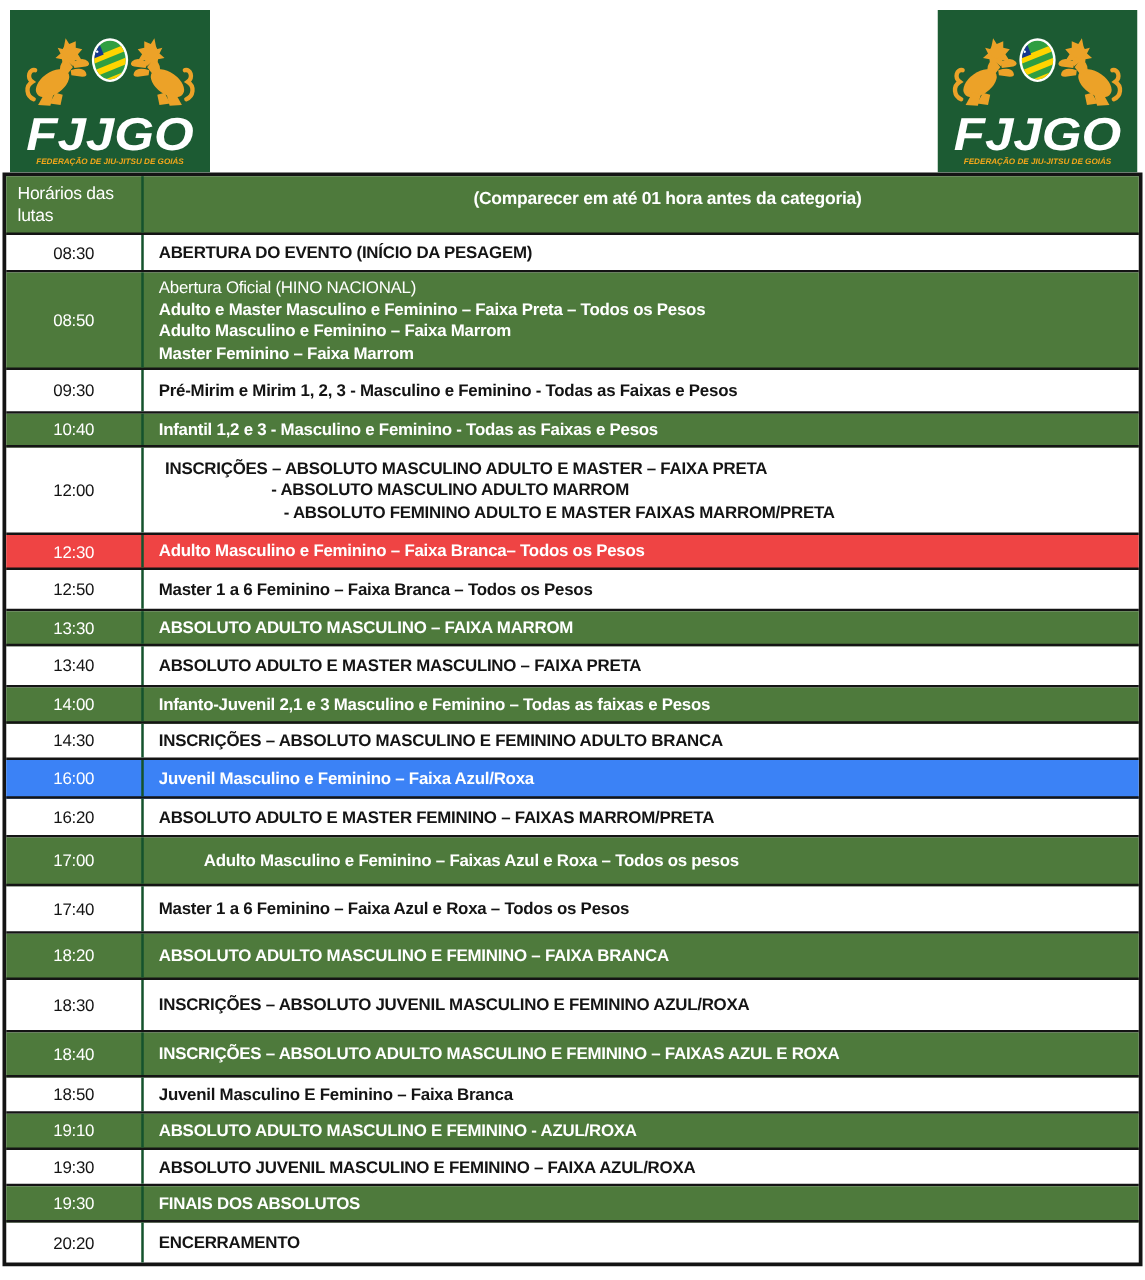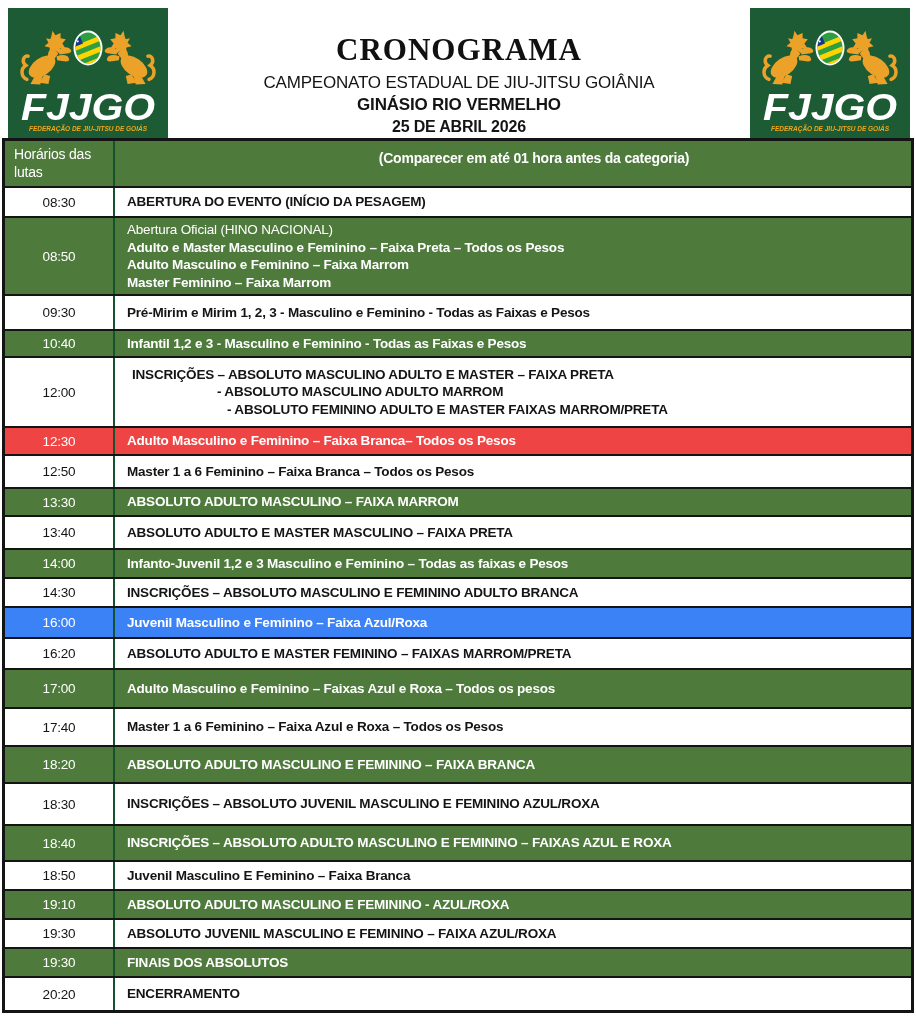--- a/index.html
+++ b/index.html
@@ -86,26 +86,20 @@
               <circle cx="71" cy="25" r="1" fill="#fff"></circle>
             <circle cx="68" cy="30" r="1" fill="#fff"></circle>
               <circle cx="73" cy="30" r="1" fill="#fff"></circle>
           </g>
         </g>
       </g>
       <text x="80" y="112" text-anchor="middle" font-family="Liberation Sans, sans-serif" font-size="37" font-weight="bold" font-style="italic" fill="#ffffff" textLength="134" lengthAdjust="spacingAndGlyphs">FJJGO</text>
       <text x="80" y="123" text-anchor="middle" font-family="Liberation Sans, sans-serif" font-size="6.4" font-weight="bold" font-style="italic" fill="#F2A71B" textLength="118" lengthAdjust="spacingAndGlyphs">FEDERAÇÃO DE JIU-JITSU DE GOIÁS</text>
     </svg>
 
-    <div class="title-block">
-      <div class="doc-title">CRONOGRAMA</div>
-      <div class="doc-sub1">CAMPEONATO ESTADUAL DE JIU-JITSU GOIÂNIA</div>
-      <div class="doc-sub2">GINÁSIO RIO VERMELHO</div>
-      <div class="doc-sub3">25 DE ABRIL 2026</div>
-    </div>
 
     <svg class="logo" viewBox="0 0 160 130" xmlns="http://www.w3.org/2000/svg">
       <rect x="0" y="0" width="160" height="130" fill="#1C5B33"></rect>
       <use href="#lion" transform="translate(12,18) scale(0.58)"></use>
       <use href="#lion" transform="translate(148,18) scale(-0.58,0.58)"></use>
       <g>
         <ellipse cx="80" cy="40" rx="14.5" ry="17.5" fill="#ffffff"></ellipse>
         <g clip-path="url(#ovalclip)">
           <rect x="60" y="18" width="40" height="44" fill="#2F9E41"></rect>
           <g transform="rotate(-22 80 40)">
@@ -187,42 +181,42 @@
         </div>
         <div class="row" style="min-height: 31px;">
           <div class="cell-time">13:40</div>
           <div class="cell-content">
             <div class="line b">ABSOLUTO ADULTO E MASTER MASCULINO – FAIXA PRETA</div>
           </div>
         </div>
         <div class="row shaded" style="min-height: 27px; background-color: rgb(78, 122, 60);">
           <div class="cell-time">14:00</div>
           <div class="cell-content">
-            <div class="line b">Infanto-Juvenil 1,2 e 3 Masculino e Feminino – Todas as faixas e Pesos</div>
+            <div class="line b">Infanto-Juvenil 2,1 e 3 Masculino e Feminino – Todas as faixas e Pesos</div>
           </div>
         </div>
         <div class="row" style="min-height: 27px;">
           <div class="cell-time">14:30</div>
           <div class="cell-content">
             <div class="line b">INSCRIÇÕES – ABSOLUTO MASCULINO E FEMININO ADULTO BRANCA</div>
           </div>
         </div>
         <div class="row shaded" style="min-height: 29px; background-color: #3b82f6;">
           <div class="cell-time">16:00</div>
           <div class="cell-content">
             <div class="line b">Juvenil Masculino e Feminino – Faixa Azul/Roxa</div>
           </div>
         </div>
         <div class="row" style="min-height: 29px;">
           <div class="cell-time">16:20</div>
           <div class="cell-content">
             <div class="line b">ABSOLUTO ADULTO E MASTER FEMININO – FAIXAS MARROM/PRETA</div>
           </div>
         </div>
-        <div class="row shaded" style="min-height: 37px; background-color: rgb(78, 122, 60);">
+        <div class="row shaded" style="min-height: 37px; background-color: rgb(78, 122, 60); gap: 36px;">
           <div class="cell-time">17:00</div>
           <div class="cell-content">
             <div class="line b">Adulto Masculino e Feminino – Faixas Azul e Roxa – Todos os pesos</div>
           </div>
         </div>
         <div class="row" style="min-height: 36px;">
           <div class="cell-time">17:40</div>
           <div class="cell-content">
             <div class="line b">Master 1 a 6 Feminino – Faixa Azul e Roxa – Todos os Pesos</div>
           </div>

